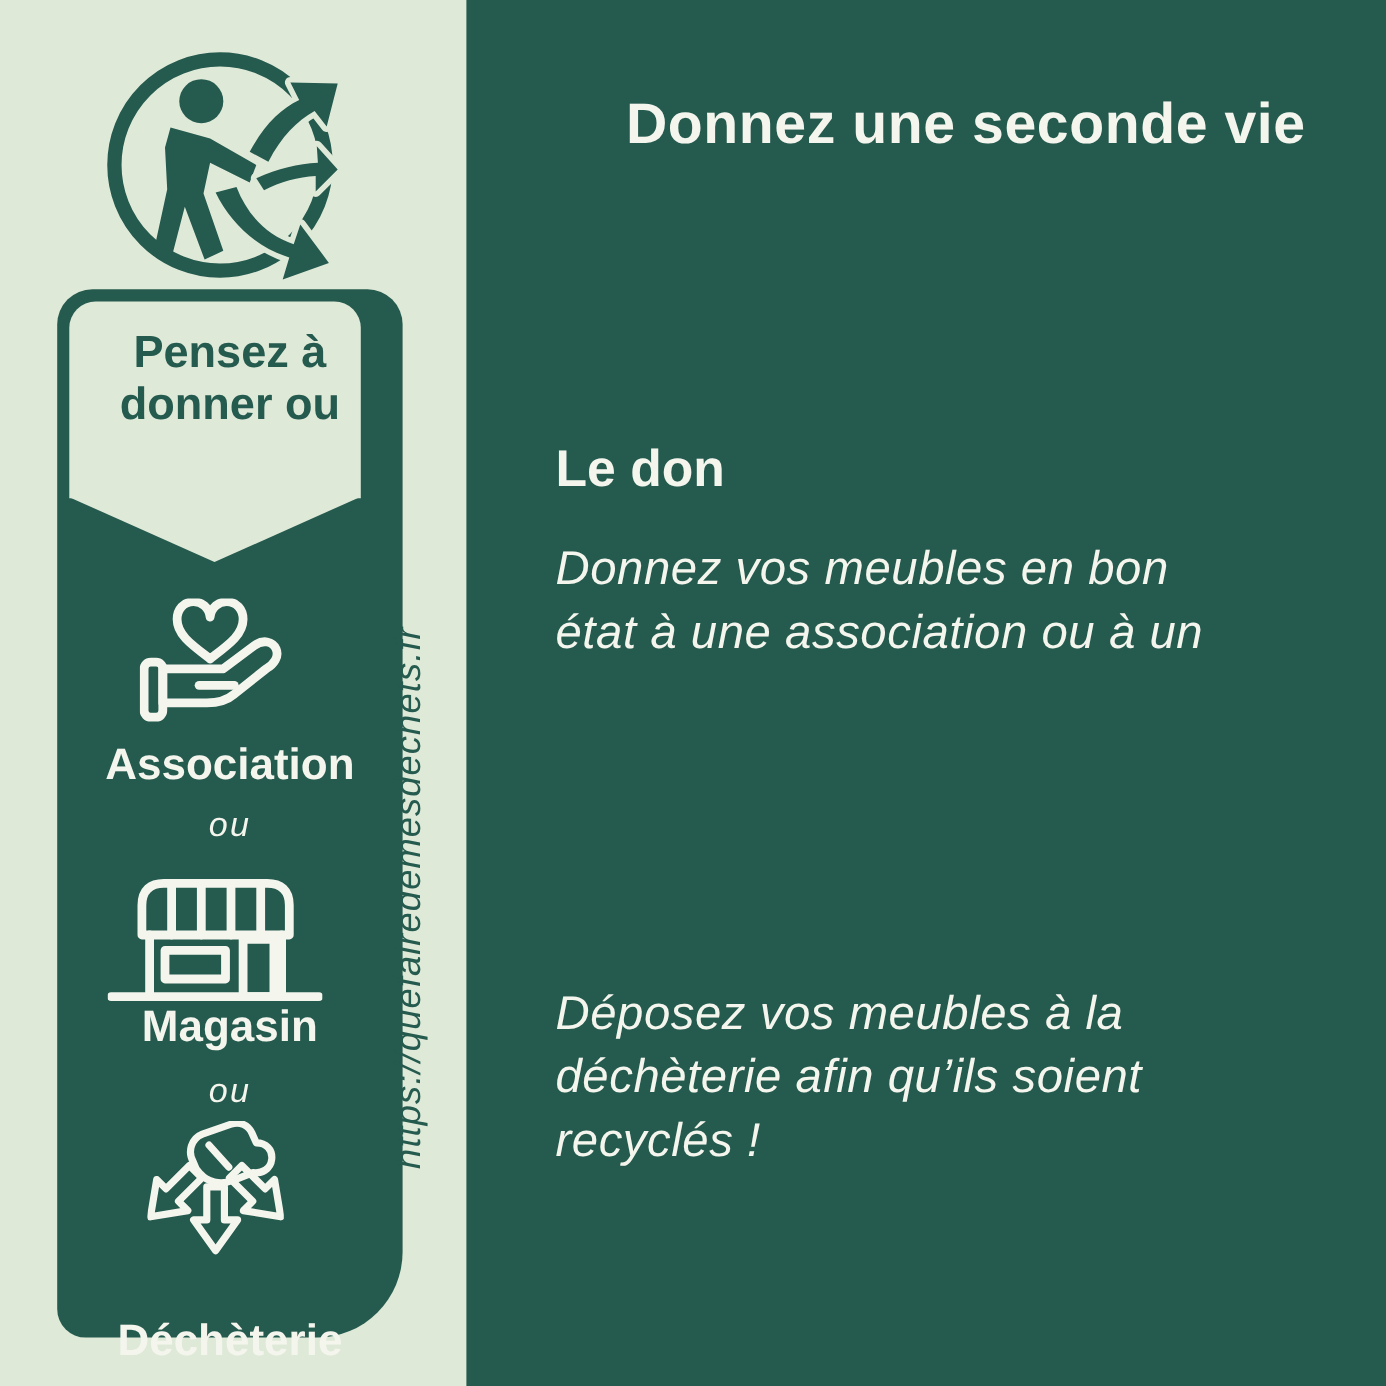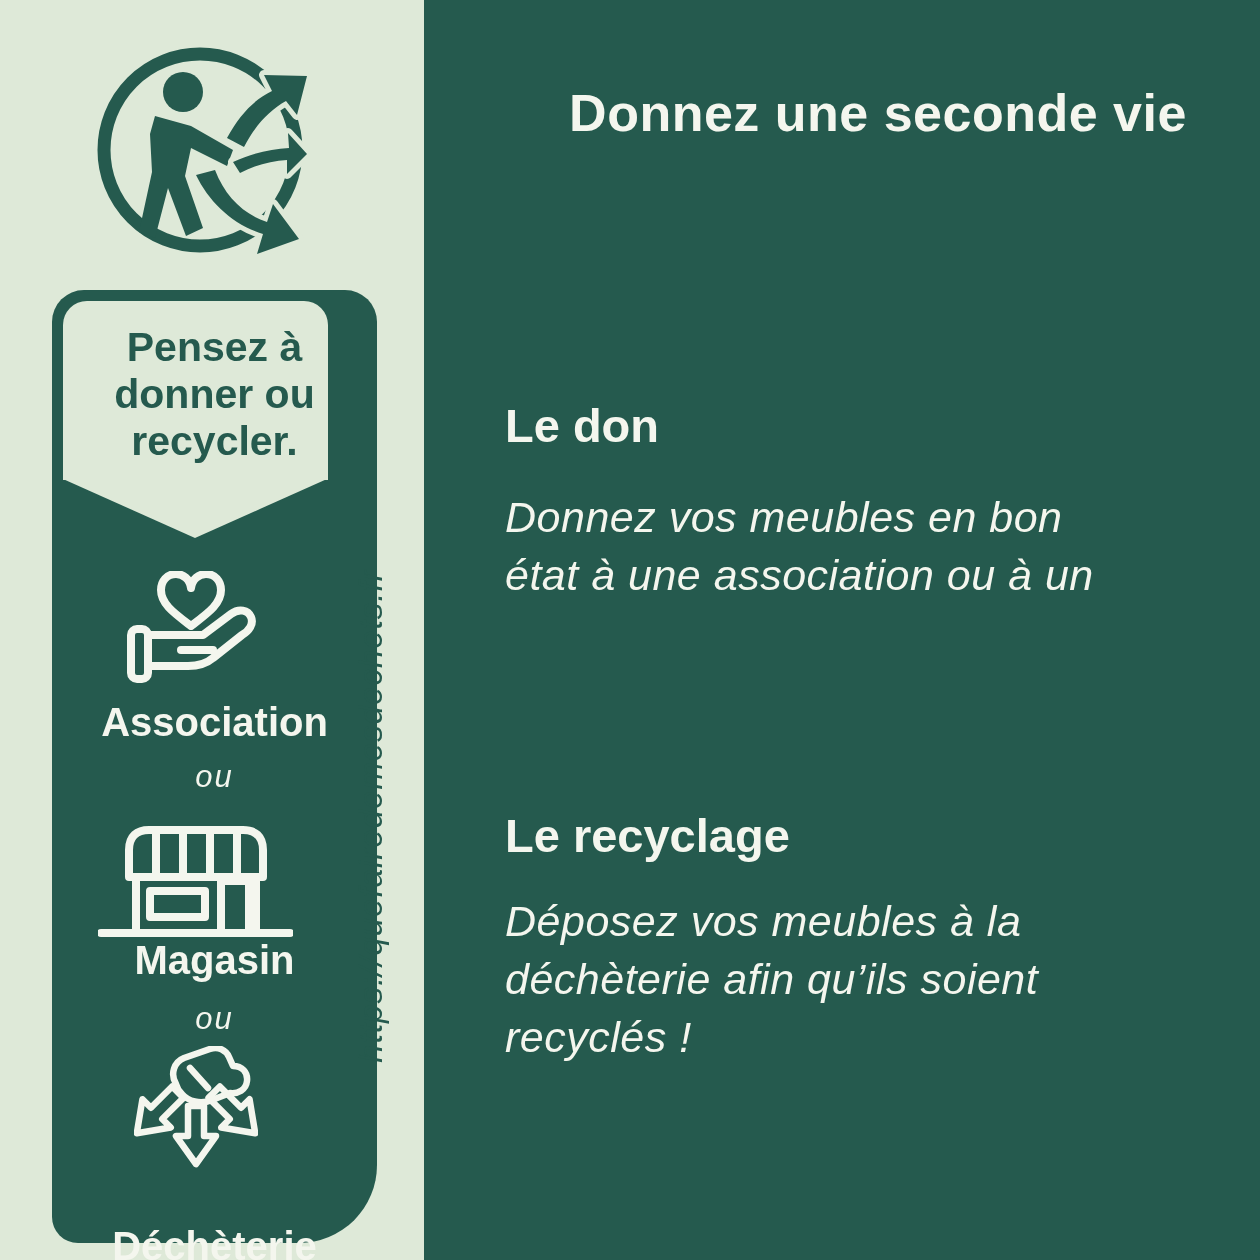--- a/index.html
+++ b/index.html
@@ -21,22 +21,22 @@
     font-style:italic;font-size:43px;line-height:58px;font-weight:400;letter-spacing:.5px;
   }
   .s1-heading{top:400px;}
   .s1-body{top:488px;}
   .s2-heading{top:810px;}
   .s2-body{top:892px;}
   
   .left-col{position:absolute;left:0;top:0;width:424px;height:1260px;}
   .triman{position:absolute;left:95px;top:42px;width:215px;height:215px;}
   .ribbon{
-    position:absolute;left:52px;top:290px;width:314px;height:953px;
-    background:#255a4e;border-radius:32px 32px 78px 26px;padding-left:11px;
+    position:absolute;left:52px;top:263px;width:314px;height:953px;
+    background:#255a4e;border-radius:32px 32px 78px 26px;
   }
   .ribbon-light{
     position:absolute;left:11px;top:11px;width:265px;height:179px;
     background:#dee9d8;border-radius:24px 24px 0 0;
   }
   .ribbon-v{
     position:absolute;left:11px;top:189px;width:0;height:0;
     border-left:132.5px solid transparent;border-right:132.5px solid transparent;
     border-top:59px solid #dee9d8;
   }
@@ -93,21 +93,20 @@
       </g>
     </svg>
 
     <div class="ribbon">
       <div class="ribbon-light"></div>
       <div class="ribbon-v"></div>
 
       <div class="banner-text">
         <div>Pensez à</div>
         <div>donner ou</div>
-        <div>recycler.</div>
       </div>
 
       <svg class="ribbon-icon icon-heart-hand" viewBox="0 0 136 114" fill="none" stroke="#f4f6ee" stroke-width="8" stroke-linejoin="round" stroke-linecap="round">
         <path d="M64,17 C63,8 56,3 49,3 C40,3 34,10 34,19 C34,33 47,42 64,55 C81,42 94,33 94,19 C94,10 88,3 79,3 C72,3 65,8 64,17 Z"></path>
         <rect x="4" y="58" width="17" height="50" rx="6"></rect>
         <path d="M21,64 L76,64 L104,43 C112,37 121,39 124,46 C127,53 122,60 115,64 L86,87 C79,93 70,95 61,95 L21,95 Z"></path>
         <path d="M54,79 L86,79"></path>
       </svg>
       <div class="opt-label lbl-association">Association</div>
 
@@ -148,21 +147,20 @@
     <div class="main-title">
       <div>Donnez une seconde vie</div>
     </div>
 
     <div class="section-heading s1-heading">Le don</div>
     <div class="section-body s1-body">
       <div>Donnez vos meubles en bon</div>
       <div>état à une association ou à un</div>
     </div>
 
-    <div class="section-heading s2-heading">Le recyclage</div>
     <div class="section-body s2-body">
       <div>Déposez vos meubles à la</div>
       <div>déchèterie afin qu’ils soient</div>
       <div>recyclés !</div>
     </div>
   </div>
 
 </div>
 
 </body></html>

